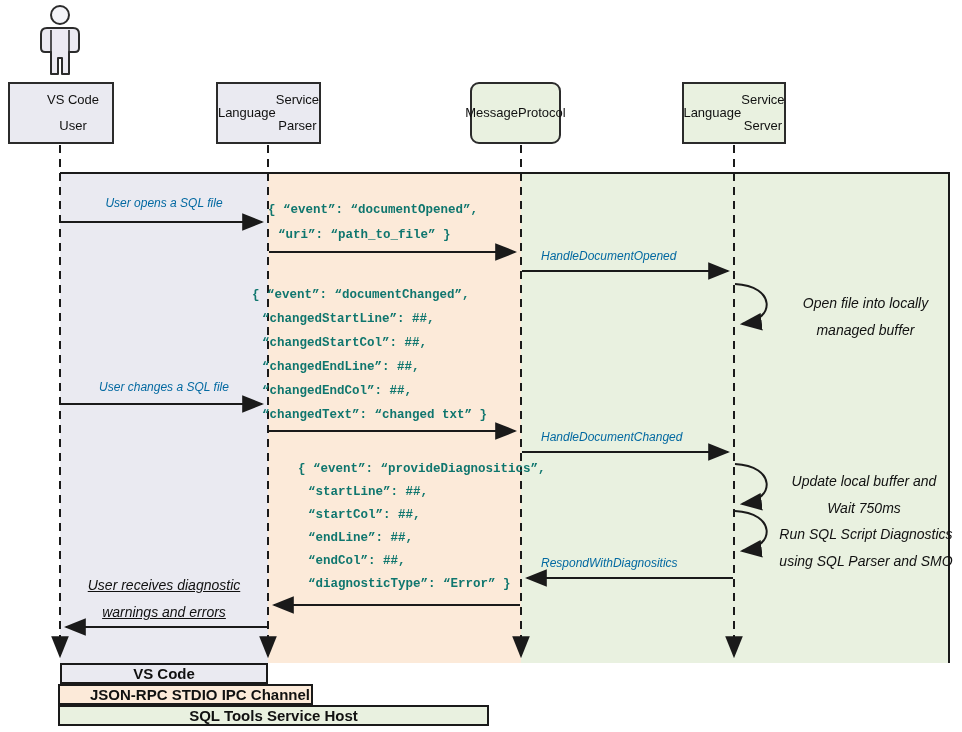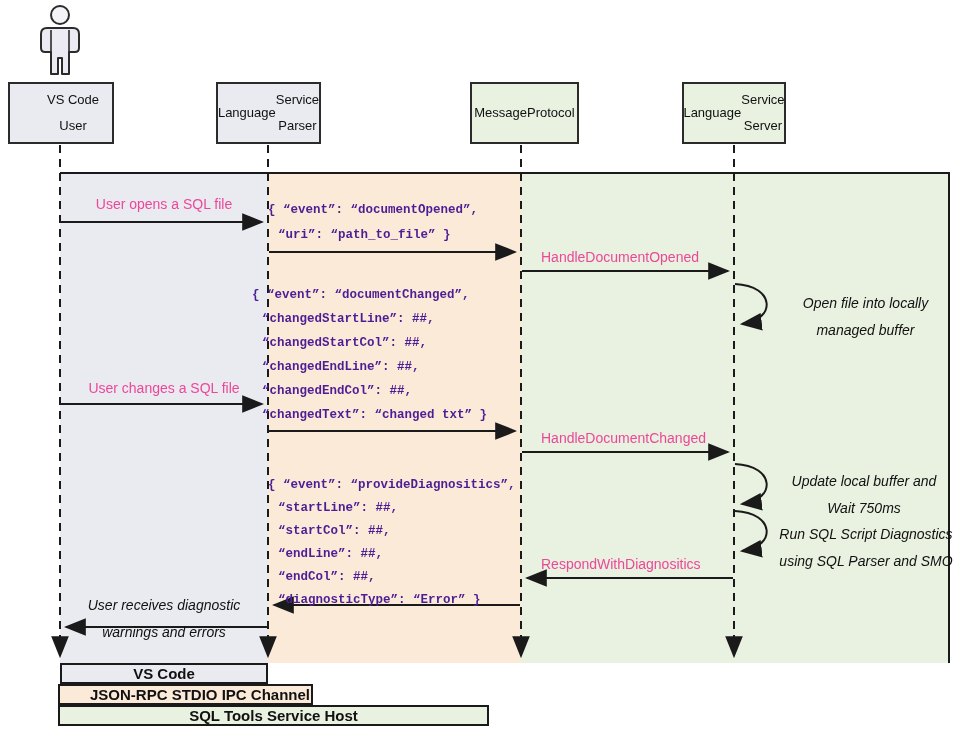--- a/index.html
+++ b/index.html
@@ -14,42 +14,42 @@
   #lane-user{width:208px;background:#eaeaf1;}
   #lane-ipc{width:253px;background:#fcead9;}
   #lane-host{flex:1;background:#e9f1e0;}
 
   
   .hbox{position:absolute;top:82px;height:62px;border:2px solid #2b2b2b;
         box-sizing:border-box;display:flex;flex-direction:row;align-items:center;
         justify-content:center;text-align:center;font-size:13px;line-height:26px;}
   #hbox-user{left:8px;width:106px;background:#eaeaf1;padding-left:24px;}
   #hbox-client{left:216px;width:105px;background:#eaeaf1;}
-  #hbox-protocol{left:470px;width:109px;background:#e9f1e0;}
+  #hbox-protocol{left:470px;width:91px;background:#e9f1e0;border-radius:9px;}
   #hbox-server{left:682px;width:104px;background:#e9f1e0;}
 
   
   #bottom-row{position:absolute;left:60px;top:663px;width:890px;height:59px;display:flex;flex-direction:column;}
   .bbox{box-sizing:border-box;border:2px solid #1a1a1a;display:flex;align-items:center;
         justify-content:center;font-size:15px;font-weight:bold;}
   #bbox-vscode{width:208px;background:#eaeaf1;}
   #bbox-ipc{width:255px;margin-left:-2px;background:#fcead9;padding-left:29px;}
   #bbox-host{width:431px;margin-left:-2px;background:#e9f1e0;}
 
   
   #arrows{position:absolute;left:0;top:0;width:962px;height:732px;pointer-events:none;}
 
   
-  .label{position:absolute;font-size:14px;color:#ec4899;white-space:nowrap;}
+  .label{position:absolute;font-style:italic;font-size:12px;color:#0369a1;white-space:nowrap;}
   .label.center{text-align:center;white-space:normal;}
   .note{position:absolute;font-style:italic;font-size:14px;line-height:27px;color:#111;text-align:center;}
 
   
   .mono-block{position:absolute;font-family:"Liberation Mono","DejaVu Sans Mono",monospace;
-              font-size:12.5px;font-weight:bold;color:#4c1d95;}
+              font-size:12.5px;font-weight:bold;color:#0f766e;}
   .mono-line{line-height:24px;white-space:pre;}
   .mono-line.indent{padding-left:10px;}
   #payload-opened .mono-line{line-height:25px;}
   #payload-diag .mono-line{line-height:23px;}
 
   .person{position:absolute;left:36px;top:4px;}
 </style>
 </head>
 <body>
 
@@ -118,21 +118,21 @@
 
     <g stroke="#1a1a1a" stroke-width="2" fill="none">
       <path d="M735,284 C776,286 776,320 742,324" marker-end="url(#arr)"></path>
       <path d="M735,464 C776,466 776,500 742,504" marker-end="url(#arr)"></path>
       <path d="M735,511 C776,513 776,547 742,551" marker-end="url(#arr)"></path>
     </g>
   </svg>
 
   <div class="label center" style="left:62px;top:196px;width:204px;">User opens a SQL file</div>
   <div class="label center" style="left:62px;top:380px;width:204px;">User changes a SQL file</div>
-  <div class="note" style="left:62px;top:592px;width:204px;text-align:center;">
+  <div class="note" style="left:62px;top:572px;width:204px;text-align:center;text-decoration:underline;">
     <div>User receives diagnostic</div>
     <div>warnings and errors</div>
   </div>
   <div class="label" style="left:541px;top:249px;">HandleDocumentOpened</div>
   <div class="label" style="left:541px;top:430px;">HandleDocumentChanged</div>
   <div class="label" style="left:541px;top:556px;">RespondWithDiagnositics</div>
 
   <div class="note" style="left:773px;top:290px;width:185px;">
     <div>Open file into locally</div>
     <div>managed buffer</div>
@@ -153,21 +153,21 @@
 
   <div class="mono-block" id="payload-changed" style="left:252px;top:283px;">
     <div class="mono-line">{ “event”: “documentChanged”,</div>
     <div class="mono-line indent">“changedStartLine”: ##,</div>
     <div class="mono-line indent">“changedStartCol”: ##,</div>
     <div class="mono-line indent">“changedEndLine”: ##,</div>
     <div class="mono-line indent">“changedEndCol”: ##,</div>
     <div class="mono-line indent">“changedText”: “changed txt” }</div>
   </div>
 
-  <div class="mono-block" id="payload-diag" style="left:268px;top:474px;">
+  <div class="mono-block" id="payload-diag" style="left:268px;top:458px;padding-left:30px;">
     <div class="mono-line">{ “event”: “provideDiagnositics”,</div>
     <div class="mono-line indent">“startLine”: ##,</div>
     <div class="mono-line indent">“startCol”: ##,</div>
     <div class="mono-line indent">“endLine”: ##,</div>
     <div class="mono-line indent">“endCol”: ##,</div>
     <div class="mono-line indent">“diagnosticType”: “Error” }</div>
   </div>
 
   <div id="bottom-row">
     <div class="bbox" id="bbox-vscode">

